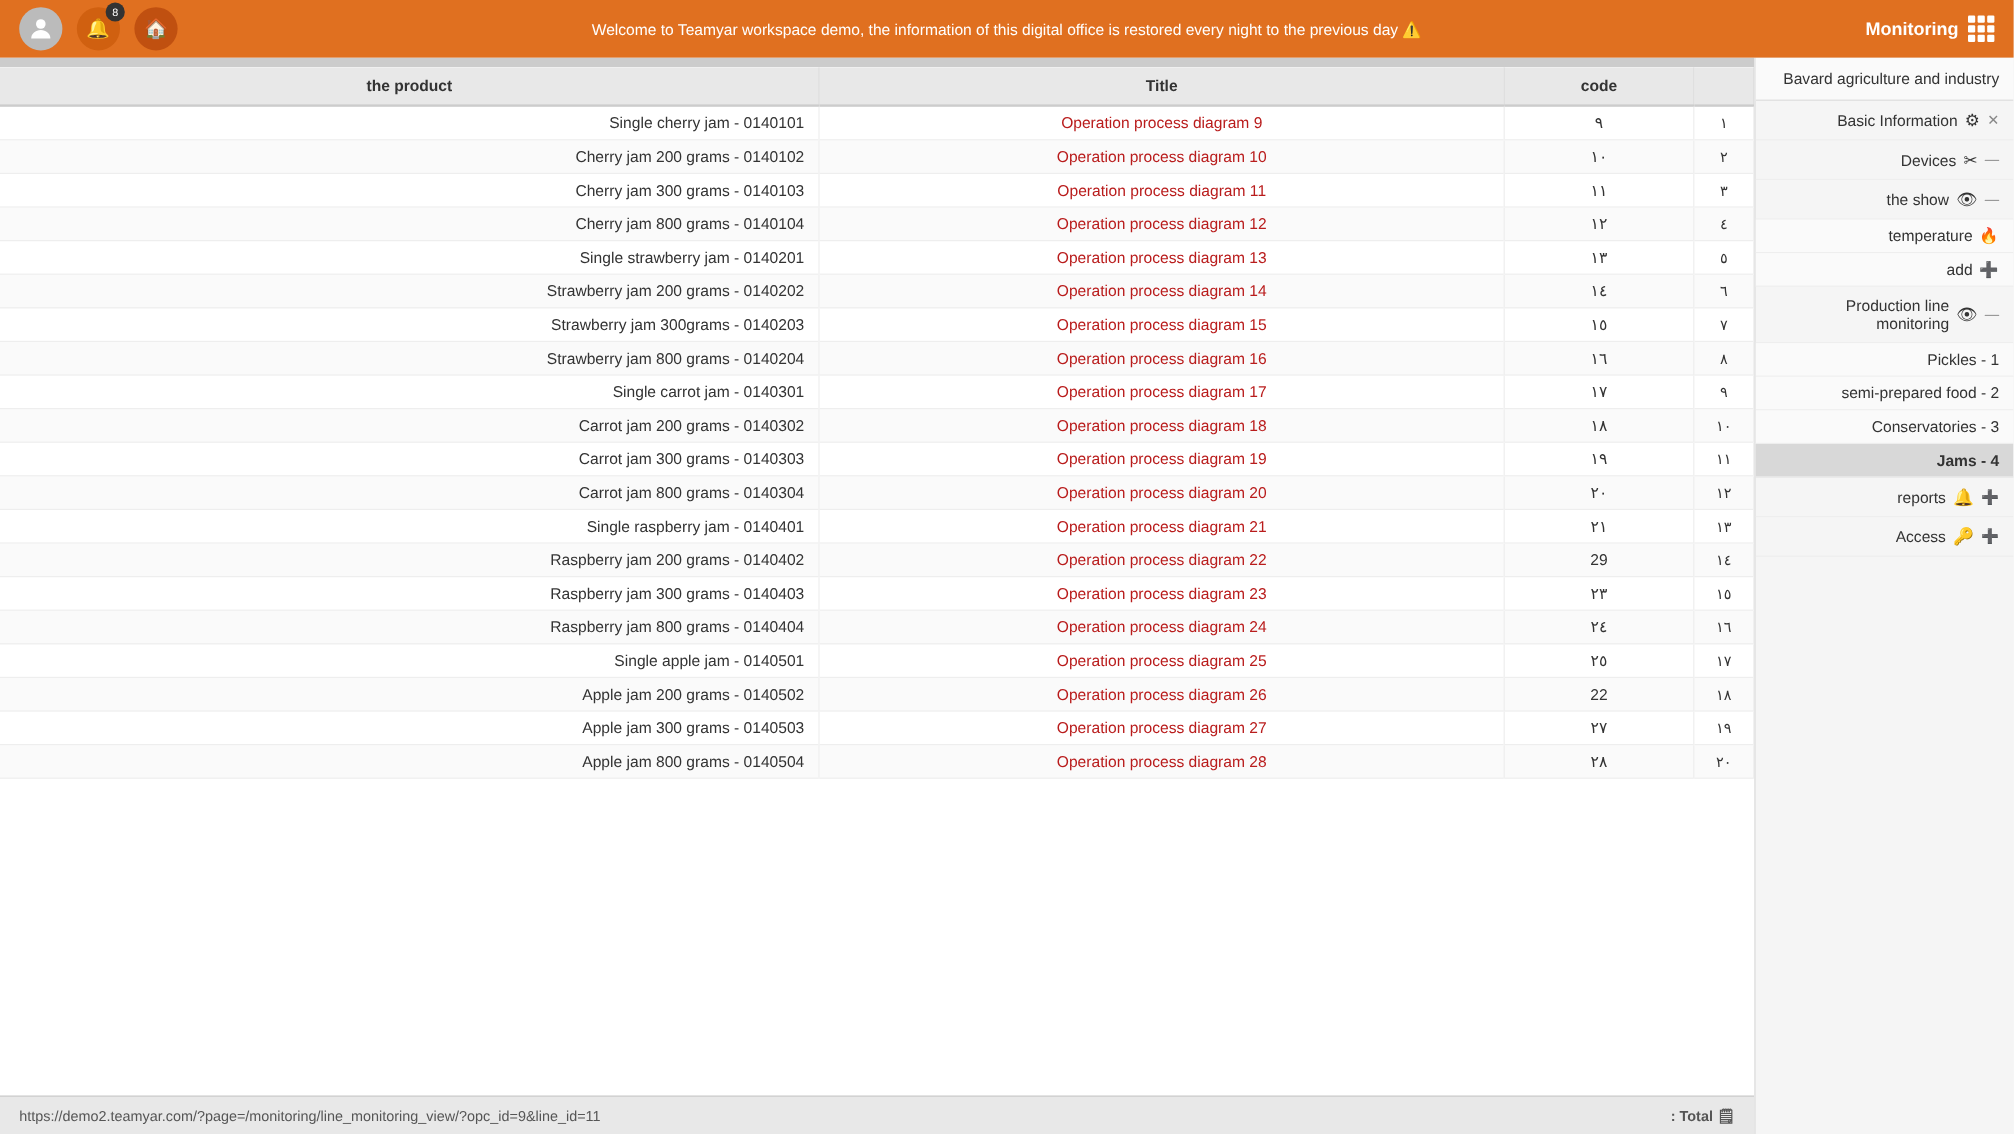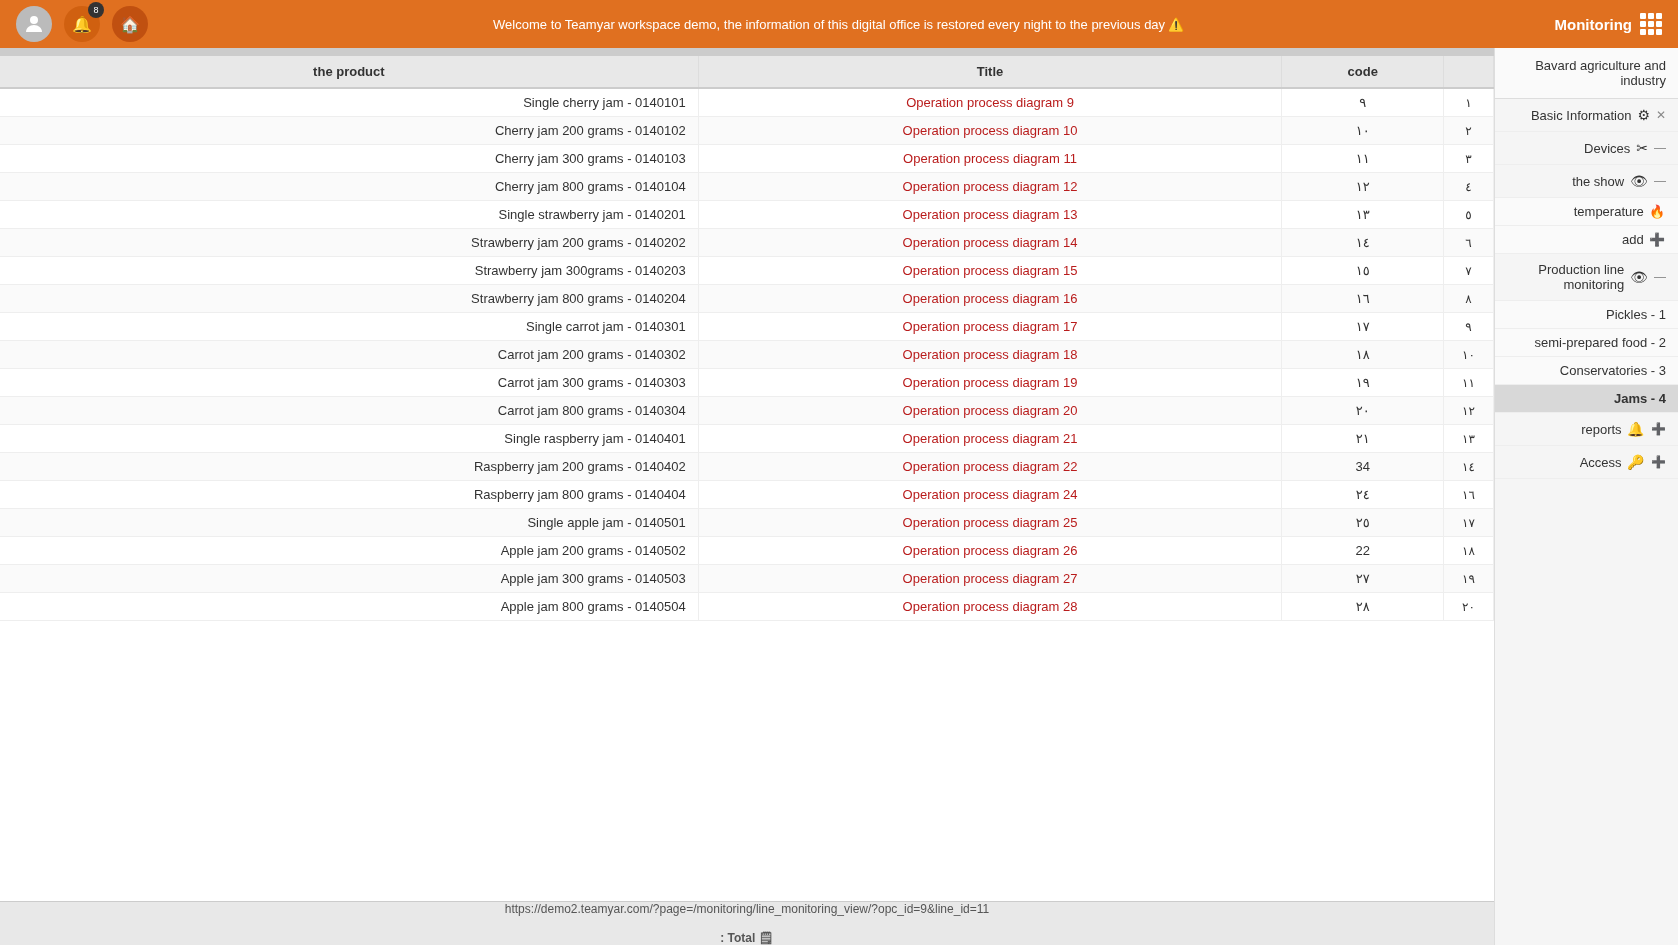--- a/index.html
+++ b/index.html
@@ -38,21 +38,21 @@
       margin-left: auto; display: flex; align-items: center; gap: 8px; color: white; font-size: 15px; font-weight: bold;
     }
     .grid-icon { display: grid; grid-template-columns: repeat(3,6px); gap: 2px; }
     .grid-icon span { width: 6px; height: 6px; background: white; border-radius: 1px; display: block; }
 
     
     .main-layout { display: flex; flex: 1; overflow: hidden; }
 
     
     .sidebar {
-      width: 184px; background: #f5f5f5; border-left: 1px solid #ddd;
+      width: 216px; background: #f5f5f5; border-left: 1px solid #ddd;
       flex-shrink: 0; overflow-y: auto; display: flex; flex-direction: column;
       font-size: 13px; order: 2;
     }
     .sidebar-company {
       padding: 10px 12px; font-size: 13px; color: #333; text-align: right;
       border-bottom: 1px solid #ddd; background: #fafafa;
     }
     .sidebar-item {
       display: flex; align-items: center; justify-content: flex-end;
       padding: 8px 12px; cursor: pointer; border-bottom: 1px solid #eee;
@@ -85,23 +85,23 @@
     tbody tr { border-bottom: 1px solid #eee; }
     tbody tr:nth-child(even) { background: #fafafa; }
     tbody td { padding: 6px 12px; color: #333; border-right: 1px solid #eee; }
     tbody td.product-col { text-align: right; color: #333; }
     tbody td.title-col { text-align: center; color: #b91c1c; cursor: pointer; }
     tbody td.code-col { text-align: center; color: #333; }
     tbody td.num-col { text-align: center; color: #333; font-size: 12px; }
 
     
     .footer {
-      height: 44px; background: #e8e8e8; border-top: 1px solid #ccc;
+      height: 32px; background: #e8e8e8; border-top: 1px solid #ccc;
       display: flex; align-items: center; justify-content: space-between;
-      padding: 0 16px; font-size: 12px; color: #555; flex-shrink: 0; flex-direction: column;
+      padding: 0 16px; font-size: 12px; color: #555; flex-shrink: 0;
     }
     .footer-url { color: #555; }
     .footer-total { font-weight: bold; direction: rtl; }
 
     
     .table-area::-webkit-scrollbar { width: 8px; }
     .table-area::-webkit-scrollbar-track { background: #f0f0f0; }
     .table-area::-webkit-scrollbar-thumb { background: #bbb; border-radius: 4px; }
   </style>
 </head>
@@ -235,22 +235,28 @@
             </tr>
             <tr>
               <td class="product-col">Single raspberry jam - 0140401</td>
               <td class="title-col">Operation process diagram 21</td>
               <td class="code-col">٢١</td>
               <td class="num-col">١٣</td>
             </tr>
             <tr>
               <td class="product-col">Raspberry jam 200 grams - 0140402</td>
               <td class="title-col">Operation process diagram 22</td>
-              <td class="code-col">34</td>
+              <td class="code-col">29</td>
               <td class="num-col">١٤</td>
+            </tr>
+            <tr>
+              <td class="product-col">Raspberry jam 300 grams - 0140403</td>
+              <td class="title-col">Operation process diagram 23</td>
+              <td class="code-col">٢٣</td>
+              <td class="num-col">١٥</td>
             </tr>
             <tr>
               <td class="product-col">Raspberry jam 800 grams - 0140404</td>
               <td class="title-col">Operation process diagram 24</td>
               <td class="code-col">٢٤</td>
               <td class="num-col">١٦</td>
             </tr>
             <tr>
               <td class="product-col">Single apple jam - 0140501</td>
               <td class="title-col">Operation process diagram 25</td>

